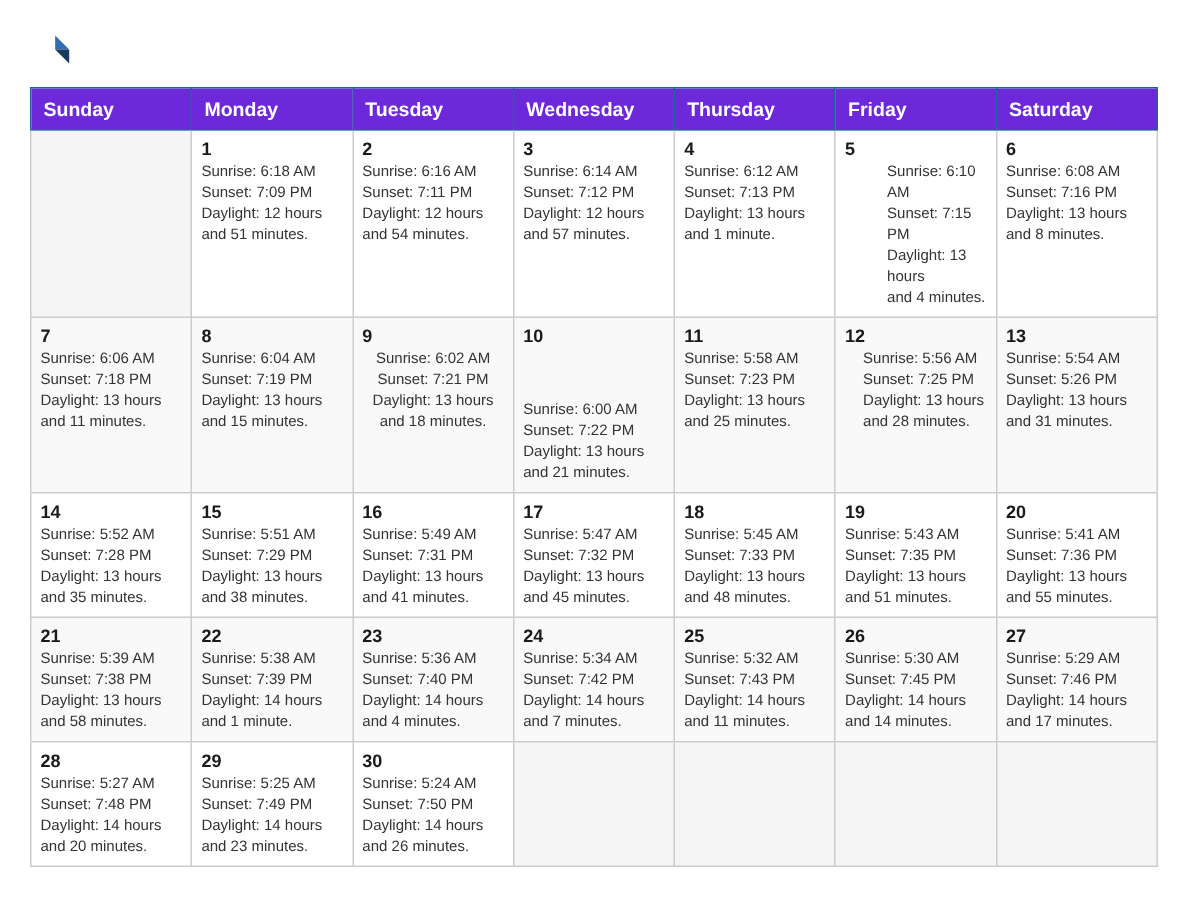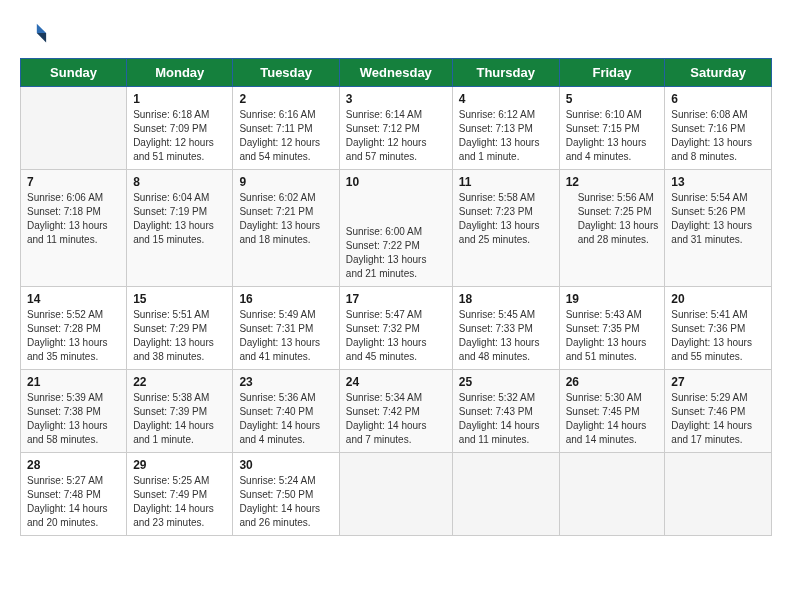--- a/index.html
+++ b/index.html
@@ -46,24 +46,24 @@
       font-size: 15px;
       color: #333;
       font-weight: normal;
     }
     .calendar {
       width: 100%;
       border-collapse: collapse;
       border: 1px solid #ccc;
     }
     .calendar th {
-      background-color: #15803d;
+      background-color: #6d28d9;
       color: #fff;
-      text-align: center;
-      padding: 6px 20px;
+      text-align: left;
+      padding: 6px 8px;
       font-size: 13px;
       font-weight: bold;
       border: 1px solid #2260a0;
     }
     .calendar td {
       vertical-align: top;
       padding: 5px 6px;
       border: 1px solid #ccc;
       font-size: 10.5px;
       color: #333;
@@ -148,21 +148,21 @@
         </td>
         <td>
           <span class="day-num">4</span>
           <div class="day-info" style="white-space: pre-line;">Sunrise: 6:12 AM
 Sunset: 7:13 PM
 Daylight: 13 hours
 and 1 minute.</div>
         </td>
         <td>
           <span class="day-num">5</span>
-          <div class="day-info" style="white-space: pre-line;">Sunrise: 6:10 AM
+          <div class="day-info" style="white-space: pre-line; margin-left: 28px;">Sunrise: 6:10 AM
 Sunset: 7:15 PM
 Daylight: 13 hours
 and 4 minutes.</div>
         </td>
         <td>
           <span class="day-num">6</span>
           <div class="day-info" style="white-space: pre-line;">Sunrise: 6:08 AM
 Sunset: 7:16 PM
 Daylight: 13 hours
 and 8 minutes.</div>
@@ -178,21 +178,21 @@
         </td>
         <td>
           <span class="day-num">8</span>
           <div class="day-info" style="white-space: pre-line;">Sunrise: 6:04 AM
 Sunset: 7:19 PM
 Daylight: 13 hours
 and 15 minutes.</div>
         </td>
         <td>
           <span class="day-num">9</span>
-          <div class="day-info" style="white-space: pre-line;">Sunrise: 6:02 AM
+          <div class="day-info" style="white-space: pre-line; text-align: center;">Sunrise: 6:02 AM
 Sunset: 7:21 PM
 Daylight: 13 hours
 and 18 minutes.</div>
         </td>
         <td>
           <span class="day-num">10</span>
           <div class="day-info" style="white-space: pre-line; margin-top: 36px;">Sunrise: 6:00 AM
 Sunset: 7:22 PM
 Daylight: 13 hours
 and 21 minutes.</div>

